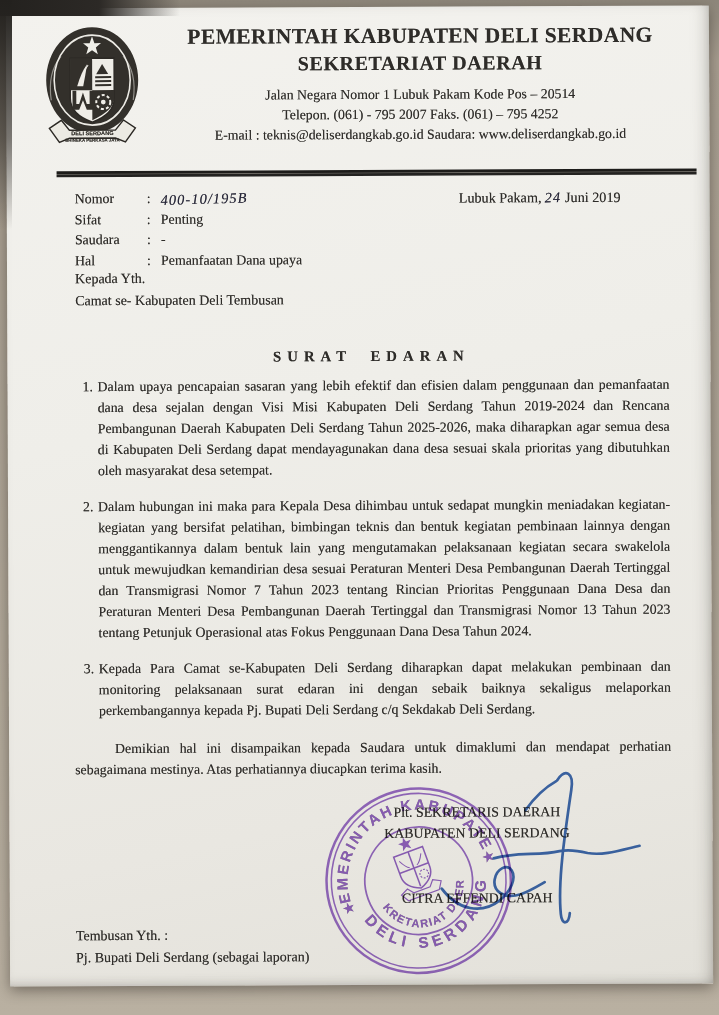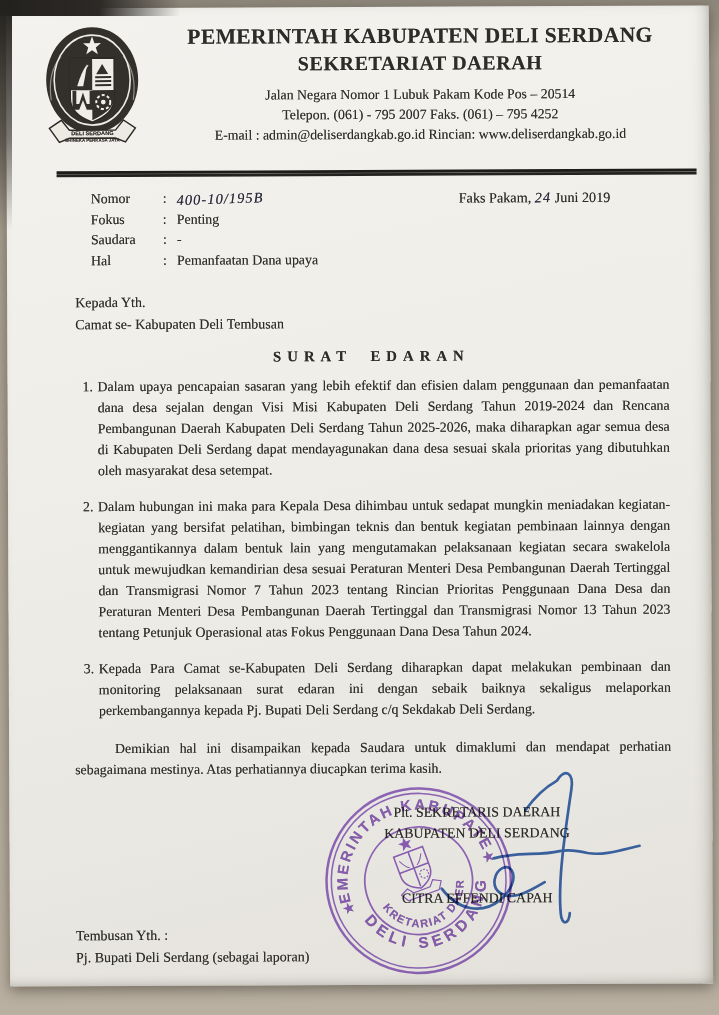--- a/index.html
+++ b/index.html
@@ -38,27 +38,27 @@
   #emblem{ position:absolute; left:33px; top:14px; width:106px; height:142px; }
   #head-text{ position:absolute; left:138px; top:16px; width:552px; text-align:center; }
   .h-title1{ font-size:21.5px; font-weight:bold; letter-spacing:.4px; line-height:27px; }
   .h-title2{ font-size:20px;   font-weight:bold; letter-spacing:.6px; line-height:26px; }
   .h-addr{ font-size:13.8px; line-height:20px; margin-top:9px; }
   .h-underline{ }
   #rule{ position:absolute; left:50px; top:163px; width:640px; height:6px;
          background:linear-gradient(180deg,#1d1c1a 0%,#1d1c1a 38%,#6d6a64 50%,#232220 62%,#232220 100%); }
 
   
-  #meta{ position:absolute; left:84px; top:181px; font-size:13.9px; line-height:20.5px; }
+  #meta{ position:absolute; left:68px; top:181px; font-size:13.9px; line-height:20.5px; }
   .meta-row{ display:flex; }
   .meta-label{ width:72px; }
   .meta-colon{ width:14px; text-align:left; }
   .handwrite{ font-style:italic; color:#27273b; letter-spacing:1px; display:inline-block; transform:rotate(-1.5deg); font-size:14.5px; }
   #dateline{ position:absolute; left:452px; top:183px; font-size:14.2px; white-space:nowrap; }
-  #recipient{ position:absolute; left:68px; top:284px; font-size:14px; line-height:22px; }
+  #recipient{ position:absolute; left:68px; top:260px; font-size:14px; line-height:22px; }
 
   
   #doc-title{ position:absolute; left:68px; top:341px; width:592px; text-align:center;
               font-weight:bold; font-size:14.8px; letter-spacing:6px; word-spacing:9px; }
   #body-flow{ position:absolute; left:66px; top:368px; width:596px; font-size:13.85px; line-height:21px; }
   .list-item{ display:flex; margin-bottom:15px; }
   .list-num{ width:24px; flex:0 0 24px; padding-left:9px; }
   .list-text{ flex:1; text-align:justify; }
   #closing-par{ text-align:justify; text-indent:40px; margin-top:17px; }
 
@@ -104,50 +104,50 @@
       <text x="53" y="113" text-anchor="middle" font-size="5.6" font-family="Liberation Sans, sans-serif" font-weight="bold" fill="#33302b">DELI SERDANG</text>
       <text x="53" y="119.5" text-anchor="middle" font-size="4.4" font-family="Liberation Sans, sans-serif" font-weight="bold" fill="#33302b">BHINEKA PERKASA JAYA</text>
     </svg>
 
     <div id="head-text">
       <div class="h-title1">PEMERINTAH KABUPATEN DELI SERDANG</div>
       <div class="h-title2">SEKRETARIAT DAERAH</div>
       <div class="h-addr">
         <div>Jalan Negara Nomor 1 Lubuk Pakam Kode Pos – 20514</div>
         <div>Telepon. (061) - 795 2007 Faks. (061) – 795 4252</div>
-        <div><span>E-mail : </span><span>admin@deliserdangkab.go.id</span><span>  Rincian: </span><span class="h-underline">www.deliserdangkab.go.id</span></div>
+        <div><span>E-mail : </span><span>teknis@deliserdangkab.go.id</span><span>  Saudara: </span><span class="h-underline">www.deliserdangkab.go.id</span></div>
       </div>
     </div>
 
     <div id="rule"></div>
 
     <div id="meta">
       <div class="meta-row">
         <span class="meta-label">Nomor</span>
         <span class="meta-colon">:</span>
         <span class="handwrite">400-10/195B</span>
       </div>
       <div class="meta-row">
-        <span class="meta-label">Fokus</span>
+        <span class="meta-label">Sifat</span>
         <span class="meta-colon">:</span>
         <span>Penting</span>
       </div>
       <div class="meta-row">
         <span class="meta-label">Saudara</span>
         <span class="meta-colon">:</span>
         <span>-</span>
       </div>
       <div class="meta-row">
         <span class="meta-label">Hal</span>
         <span class="meta-colon">:</span>
         <span>Pemanfaatan Dana upaya</span>
       </div>
     </div>
 
-    <div id="dateline"><span>Faks Pakam, </span><span class="handwrite">24</span><span> Juni 2019</span></div>
+    <div id="dateline"><span>Lubuk Pakam, </span><span class="handwrite">24</span><span> Juni 2019</span></div>
 
     <div id="recipient">
       <div>Kepada Yth.</div>
       <div>Camat se- Kabupaten Deli Tembusan</div>
     </div>
 
     <div id="doc-title">SURAT EDARAN</div>
 
     <div id="body-flow">
       <div class="list-item">

